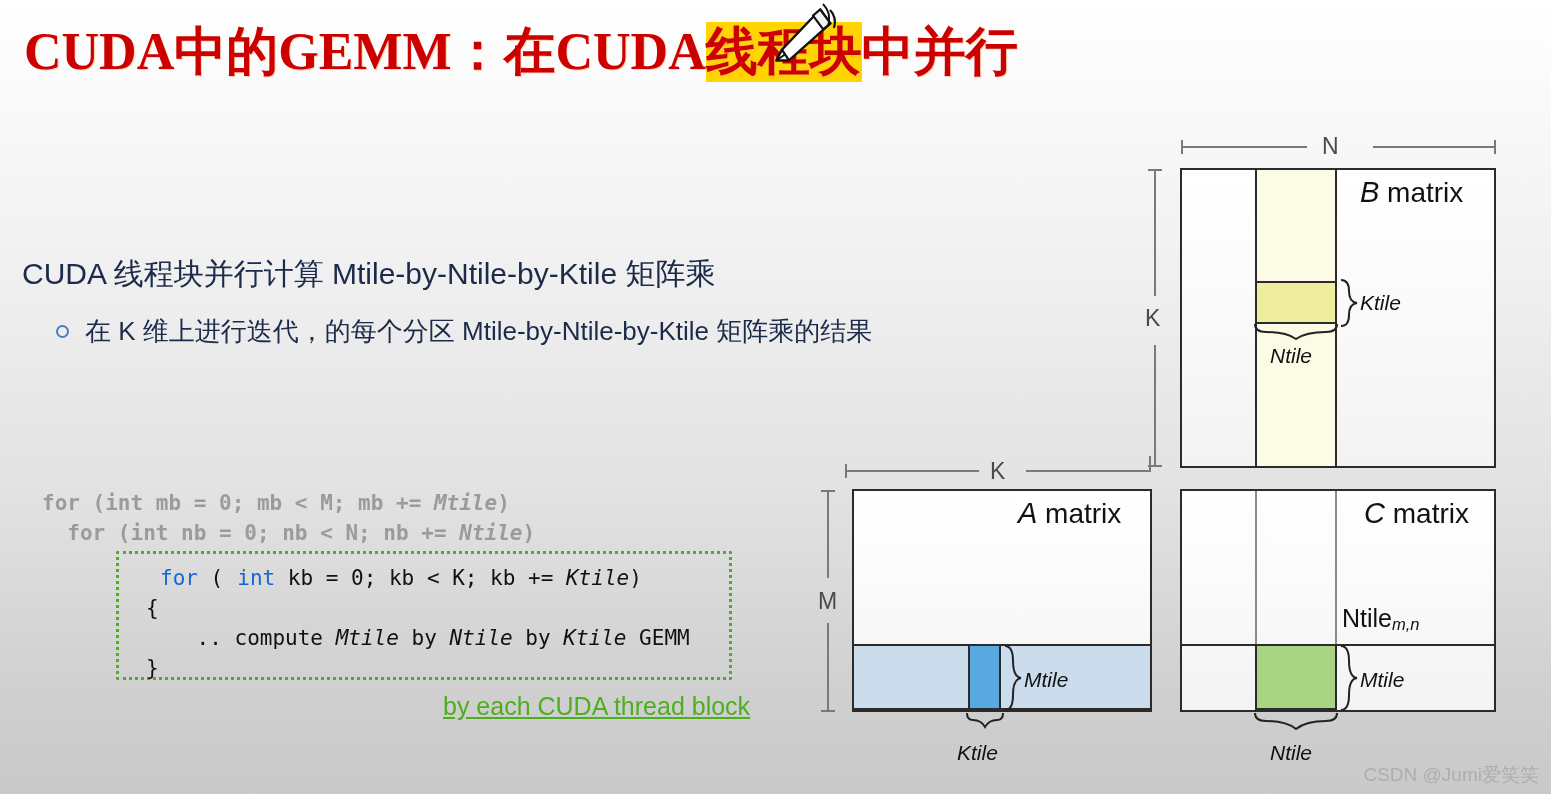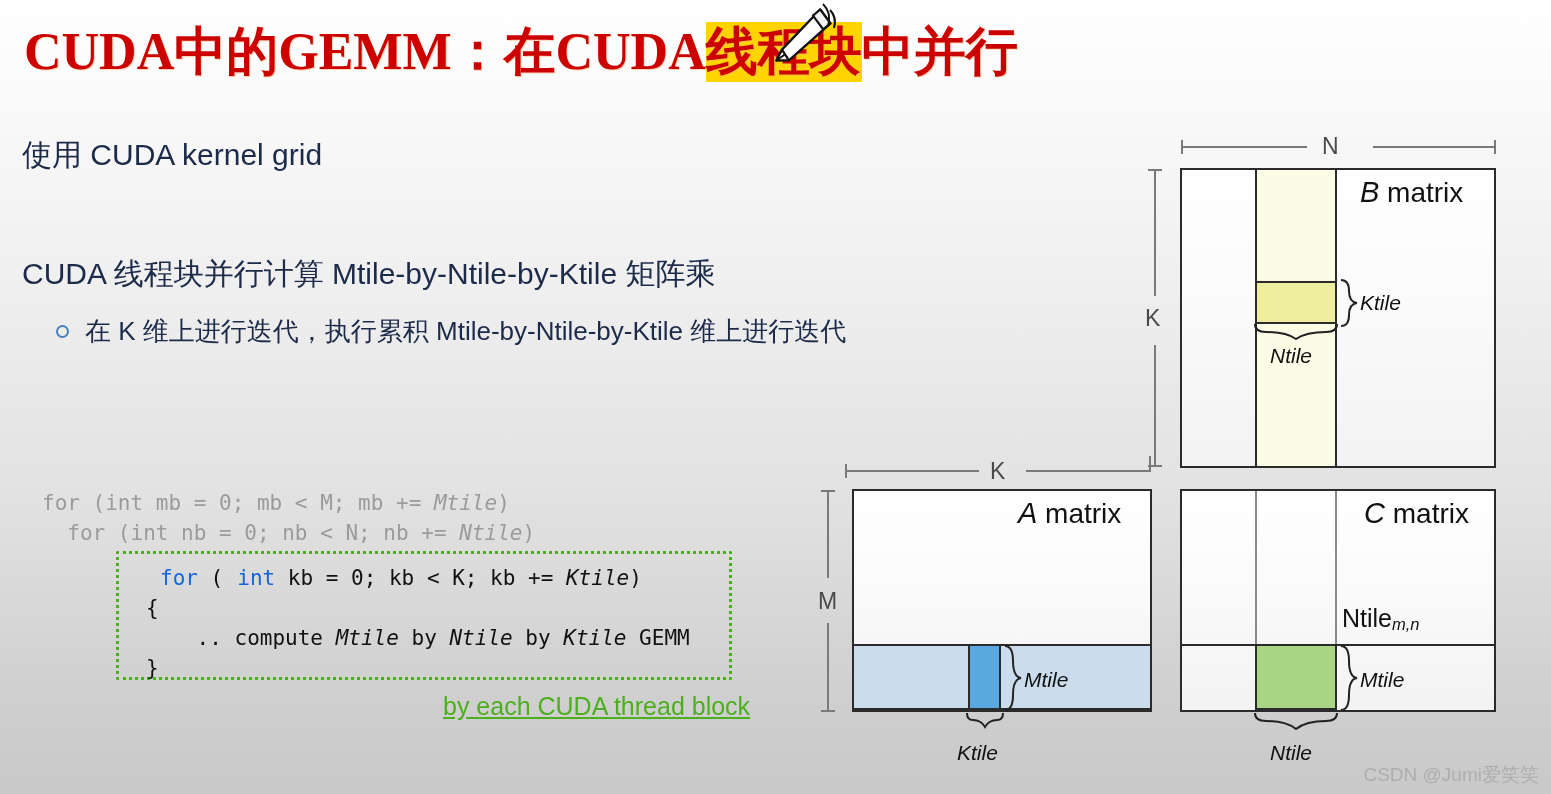--- a/index.html
+++ b/index.html
@@ -135,31 +135,30 @@
     <g transform="rotate(18 36 38)">
       <path d="M42 4 L56 14 L28 62 L16 66 L18 54 Z" fill="#ffffff" stroke="#111111" stroke-width="2.4" stroke-linejoin="round"></path>
       <path d="M42 4 L56 14 L51 22 L37 12 Z" fill="#f2f2f2" stroke="#111111" stroke-width="2.2" stroke-linejoin="round"></path>
       <path d="M18 54 L28 62" stroke="#111111" stroke-width="2.2"></path>
       <path d="M16 66 L22 58" stroke="#111111" stroke-width="2"></path>
     </g>
     <path d="M62 8 q7 7 4 18" fill="none" stroke="#111111" stroke-width="2.2"></path>
     <path d="M55 2 q9 9 5 22" fill="none" stroke="#111111" stroke-width="1.8"></path>
   </svg>
 
-  <div class="bodytext lv1" style="left:22px; top:135px;">使用 CUDA kernel grid</div>
 
 
   <div class="bodytext lv1" style="left:22px; top:254px;">CUDA 线程块并行计算 Mtile-by-Ntile-by-Ktile 矩阵乘</div>
 
   <div class="bodytext lv2" style="left:56px; top:314px;">
     <span class="bullet"></span>
-    <span>在 K 维上进行迭代，执行累积 Mtile-by-Ntile-by-Ktile 维上进行迭代</span>
+    <span>在 K 维上进行迭代，的每个分区 Mtile-by-Ntile-by-Ktile 矩阵乘的结果</span>
   </div>
 
-  <div class="code code-outer" style="left:42px; top:488px;"><span>for (int mb = 0; mb &lt; M; mb += </span><span class="it">Mtile</span><span>)</span>
+  <div class="code code-outer" style="left:42px; top:488px;font-weight:bold;"><span>for (int mb = 0; mb &lt; M; mb += </span><span class="it">Mtile</span><span>)</span>
 <span>  for (int nb = 0; nb &lt; N; nb += </span><span class="it">Ntile</span><span>)</span></div>
 
   <div class="codebox" style="left:116px; top:551px; width:616px; height:129px;"></div>
 
   <div class="code code-inner" style="left:146px; top:563px;"><span class="kw">for</span><span> (</span><span class="kw">int</span><span> kb = 0; kb &lt; K; kb += </span><span class="it">Ktile</span><span>)</span>
 <span>{</span>
 <span>    .. compute </span><span class="it">Mtile</span><span> by </span><span class="it">Ntile</span><span> by </span><span class="it">Ktile</span><span> GEMM</span>
 <span>}</span></div>
 
   <div class="caption-green" style="left:443px; top:692px;text-decoration:underline;">by each CUDA thread block</div>

